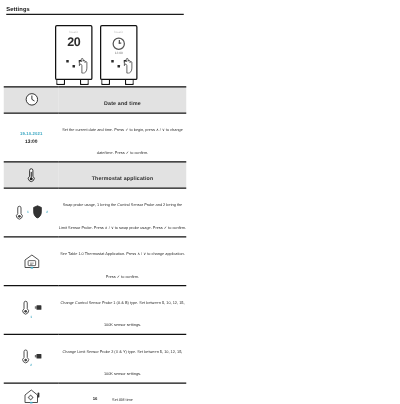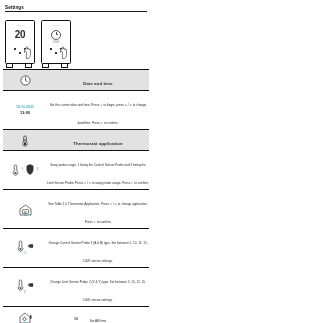--- a/index.html
+++ b/index.html
@@ -6,21 +6,21 @@
   body{width:152px;height:323px;overflow:hidden;
        font-family:"Liberation Sans","DejaVu Sans",sans-serif;color:#1b1b1b;}
   .page{position:relative;width:152px;height:323px;box-sizing:border-box;padding:0 3px;}
 
   
   .hdr{padding:5px 2px 1px 2px;}
   .hdr-title{font-size:4.6px;font-weight:bold;letter-spacing:.1px;color:#111;}
   .hdr-rule{height:.7px;background:#1b1b1b;margin-top:1.2px;}
 
   
-  .illus{height:53px;display:flex;align-items:flex-end;gap:4px;padding-top:2px;}
+  .illus{height:53px;display:flex;justify-content:center;align-items:flex-end;gap:4px;padding-top:2px;}
   .dev{position:relative;width:32px;height:48px;}
   .dev-body{position:absolute;left:2px;top:0;width:28px;height:42px;border:1.1px solid #111;border-radius:1.5px;background:#fff;}
   .dev-brand{position:absolute;left:50%;transform:translateX(-50%);top:3.5px;font-size:2.4px;color:#b9b9b9;letter-spacing:.2px;}
   .dev-screen{position:absolute;left:50%;transform:translateX(-50%);top:9px;width:20px;text-align:center;}
   .big-num{font-size:10px;font-weight:bold;color:#2b2b2b;line-height:10px;letter-spacing:-.3px;}
   .clockface{width:8px;height:8px;border:1px solid #555;border-radius:50%;margin:0 auto;position:relative;background:#fff;}
   .clockface:before{content:"";position:absolute;left:50%;top:1.4px;width:.7px;height:3px;background:#555;}
   .clockface:after{content:"";position:absolute;left:50%;top:3.6px;width:2.4px;height:.7px;background:#555;}
   .clk-sub{font-size:2.6px;color:#777;margin-top:.8px;}
   .dot{position:absolute;width:1.7px;height:1.7px;background:#2b2b2b;border-radius:.3px;}

